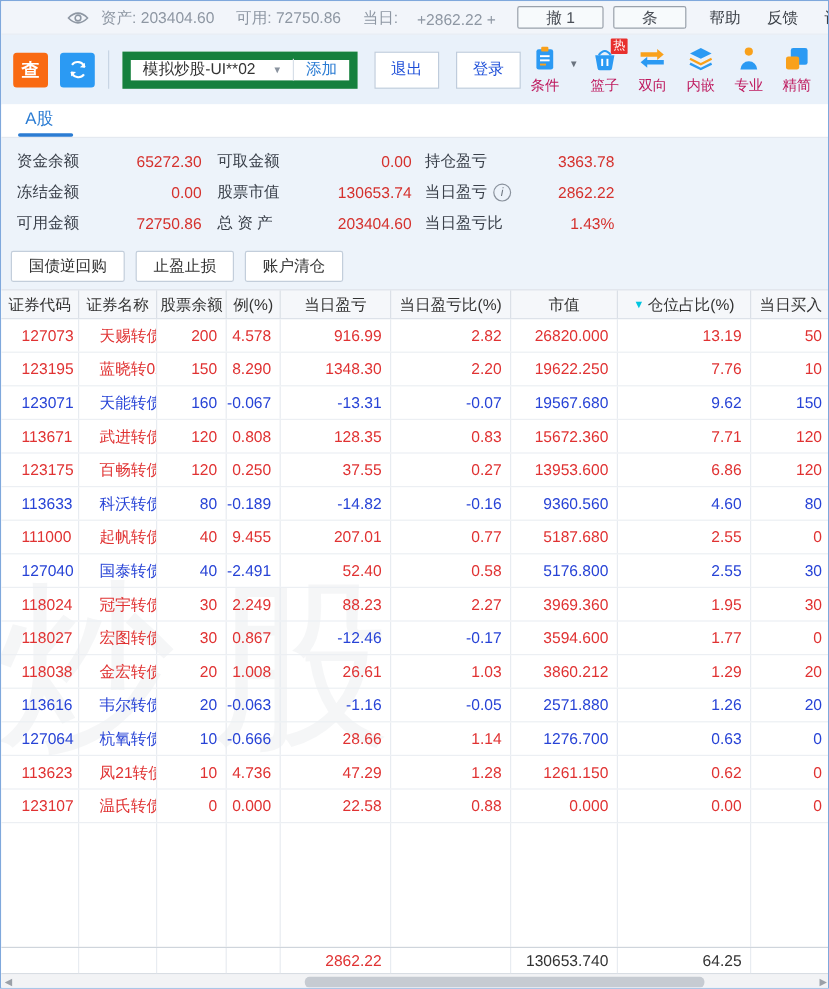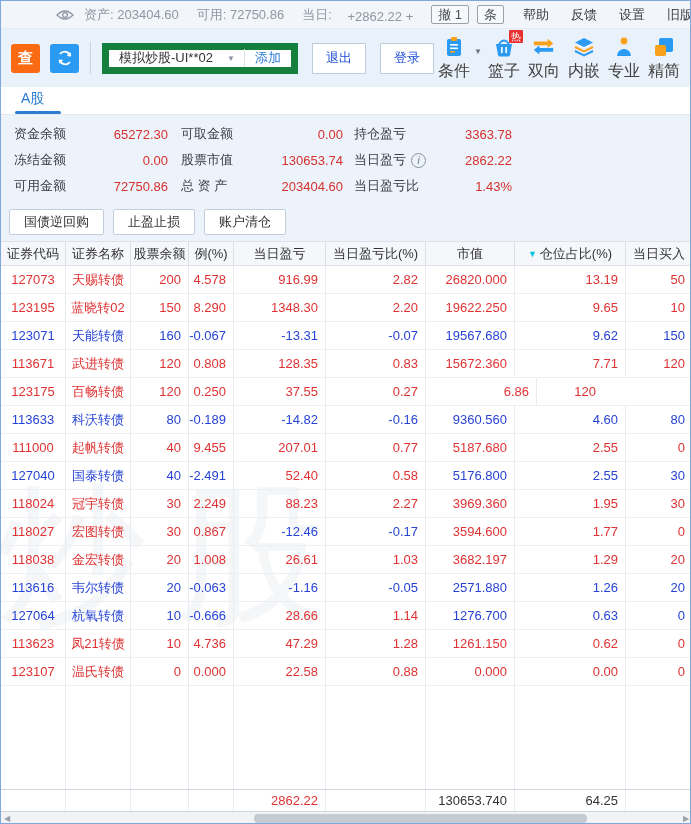--- a/index.html
+++ b/index.html
@@ -5,21 +5,21 @@
   html,body{margin:0;padding:0;background:#d7dde5;}
   *{box-sizing:border-box;font-family:"Liberation Sans","DejaVu Sans",sans-serif;}
   #window{position:relative;width:691px;height:824px;background:#fff;border:1px solid #7fa8dc;overflow:hidden;}
 
   
   .titlebar{position:absolute;top:0;left:0;width:100%;height:28px;background:#f2f5fa;
     display:flex;align-items:center;font-size:13px;color:#8e97a3;border-bottom:1px solid #e7ecf2;}
   .titlebar .stat{margin-right:18px;white-space:nowrap;}
   .titlebar .stat:first-of-type{margin-left:8px;}
   .tb-eye{margin-left:55px;margin-right:10px;display:inline-flex;}
-  .tb-box{border:1px solid #99a1ab;border-radius:2px;color:#4a4f57;padding:0 6px;height:19px;
+  .tb-box{border:1px solid #99a1ab;border-radius:2px;color:#4a4f57;padding:0 23px;height:19px;
     line-height:17px;margin-right:8px;white-space:nowrap;background:#f7fafc;cursor:default;}
   .tb-clip{max-width:66px;overflow:hidden;white-space:nowrap;display:inline-block;vertical-align:bottom;margin-left:12px;}
   .tb-menu{color:#3a3f46;margin:0 11px;white-space:nowrap;cursor:default;}
 
   
   .toolbar{position:absolute;top:28px;left:0;width:100%;height:58px;background:#e9f1fa;
     display:flex;align-items:center;}
   .sqbtn{width:29px;height:29px;border-radius:3px;display:flex;align-items:center;justify-content:center;
     color:#fff;font-size:15px;font-weight:bold;cursor:pointer;}
   .sqbtn.query{background:#f96a12;margin-left:10px;}
@@ -29,21 +29,21 @@
     font-size:13px;color:#333;}
   .acct-name{padding:0 8px 0 10px;min-width:118px;cursor:pointer;}
   .acct-caret{color:#8a939f;font-size:8px;padding-right:9px;cursor:pointer;}
   .acct-div{width:1px;height:18px;background:#d7dfe8;}
   .acct-add{color:#2b7cd3;padding:0 10px;cursor:pointer;}
   .tbtn{height:31px;background:#fff;border:1px solid #bfccdc;color:#1d4ed8;font-size:13px;
     padding:0 13px;margin-left:14px;display:flex;align-items:center;cursor:pointer;}
   .icon-group{margin-left:auto;display:flex;align-items:flex-start;padding-right:6px;}
   .icon-item{width:40px;display:flex;flex-direction:column;align-items:center;cursor:pointer;position:relative;}
   .icon-item .glyph{height:24px;display:flex;align-items:center;justify-content:center;}
-  .icon-item .lab{font-size:16px;color:#404040;margin-top:2px;white-space:nowrap;}
+  .icon-item .lab{font-size:12px;color:#be185d;margin-top:2px;white-space:nowrap;}
   .cond-caret{color:#6a737e;font-size:8px;margin:12px 2px 0 0;cursor:pointer;}
   .hot-badge{position:absolute;top:-5px;right:1px;background:#e8302e;color:#fff;font-size:10px;
     line-height:13px;padding:0 2px;border-radius:1px;}
 
   
   .tabbar{position:absolute;top:86px;left:0;width:100%;height:28px;background:#fff;
     border-bottom:1px solid #e4e9f0;}
   .tab{position:absolute;left:20px;top:3px;font-size:14px;color:#2b7cd3;cursor:pointer;}
   .tab-underline{position:absolute;left:14px;top:24px;width:46px;height:3px;background:#2b7cd3;border-radius:2px;}
 
@@ -68,21 +68,21 @@
   .watermark{position:absolute;left:-5px;top:215px;font-size:150px;letter-spacing:30px;
     color:rgba(120,130,145,0.07);z-index:0;pointer-events:none;white-space:nowrap;}
   .thead,.trow,.filler,.totals{display:flex;width:691px;position:relative;z-index:1;}
   .thead{height:25px;line-height:24px;background:#f5f7fa;border-top:1px solid #dde2e9;
     border-bottom:1px solid #dde2e9;font-size:13px;color:#333;}
   .thead .cell{text-align:center;border-right:1px solid #dbe0e7;overflow:hidden;white-space:nowrap;cursor:pointer;}
   .sort-tri{color:#00c5e0;font-size:9px;margin-right:3px;vertical-align:1px;}
   .trow{height:28px;line-height:27px;font-size:13px;border-bottom:1px solid #eceff3;cursor:pointer;background:#fff0;}
   .trow .cell,.totals .cell,.filler .cell{border-right:1px solid #e8ecf1;overflow:hidden;white-space:nowrap;}
   .cell.num{text-align:right;padding-right:7px;}
-  .cell.ctr{text-align:center;}
+  .cell.ctr{text-align:left;padding-left:17px;}
   .c0{width:65px}.c1{width:65px}.c2{width:58px}.c3{width:45px}.c4{width:92px}
   .c5{width:100px}.c6{width:89px}.c7{width:111px}.c8{width:66px;border-right:none!important;}
   .up{color:#e03232;}
   .down{color:#2743d6;}
   .filler{height:103px;}
   .totals{height:23px;line-height:22px;font-size:13px;color:#333;border-top:1px solid #cfd5dc;
     border-bottom:1px solid #cfd5dc;background:#fff;}
   
   .hscroll{position:absolute;left:0;bottom:0;width:691px;height:13px;background:#f2f3f5;z-index:2;}
   .scroll-thumb{position:absolute;left:253px;top:2px;width:333px;height:9px;background:#c6cbd2;border-radius:4px;cursor:pointer;}
@@ -288,21 +288,21 @@
   </div>
 
   <div class="trow">
     <div class="cell c0 ctr up">123195</div>
     <div class="cell c1 ctr up">蓝晓转02</div>
     <div class="cell c2 num up">150</div>
     <div class="cell c3 num up">8.290</div>
     <div class="cell c4 num up">1348.30</div>
     <div class="cell c5 num up">2.20</div>
     <div class="cell c6 num up">19622.250</div>
-    <div class="cell c7 num up">9.65</div>
+    <div class="cell c7 num up">7.76</div>
     <div class="cell c8 num up">10</div>
   </div>
 
   <div class="trow">
     <div class="cell c0 ctr down">123071</div>
     <div class="cell c1 ctr down">天能转债</div>
     <div class="cell c2 num down">160</div>
     <div class="cell c3 num down">-0.067</div>
     <div class="cell c4 num down">-13.31</div>
     <div class="cell c5 num down">-0.07</div>
@@ -323,20 +323,21 @@
     <div class="cell c8 num up">120</div>
   </div>
 
   <div class="trow">
     <div class="cell c0 ctr up">123175</div>
     <div class="cell c1 ctr up">百畅转债</div>
     <div class="cell c2 num up">120</div>
     <div class="cell c3 num up">0.250</div>
     <div class="cell c4 num up">37.55</div>
     <div class="cell c5 num up">0.27</div>
+    <div class="cell c6 num up">13953.600</div>
     <div class="cell c7 num up">6.86</div>
     <div class="cell c8 num up">120</div>
   </div>
 
   <div class="trow">
     <div class="cell c0 ctr down">113633</div>
     <div class="cell c1 ctr down">科沃转债</div>
     <div class="cell c2 num down">80</div>
     <div class="cell c3 num down">-0.189</div>
     <div class="cell c4 num down">-14.82</div>
@@ -394,21 +395,21 @@
     <div class="cell c8 num up">0</div>
   </div>
 
   <div class="trow">
     <div class="cell c0 ctr up">118038</div>
     <div class="cell c1 ctr up">金宏转债</div>
     <div class="cell c2 num up">20</div>
     <div class="cell c3 num up">1.008</div>
     <div class="cell c4 num up">26.61</div>
     <div class="cell c5 num up">1.03</div>
-    <div class="cell c6 num up">3682.197</div>
+    <div class="cell c6 num up">3860.212</div>
     <div class="cell c7 num up">1.29</div>
     <div class="cell c8 num up">20</div>
   </div>
 
   <div class="trow">
     <div class="cell c0 ctr down">113616</div>
     <div class="cell c1 ctr down">韦尔转债</div>
     <div class="cell c2 num down">20</div>
     <div class="cell c3 num down">-0.063</div>
     <div class="cell c4 num down">-1.16</div>

